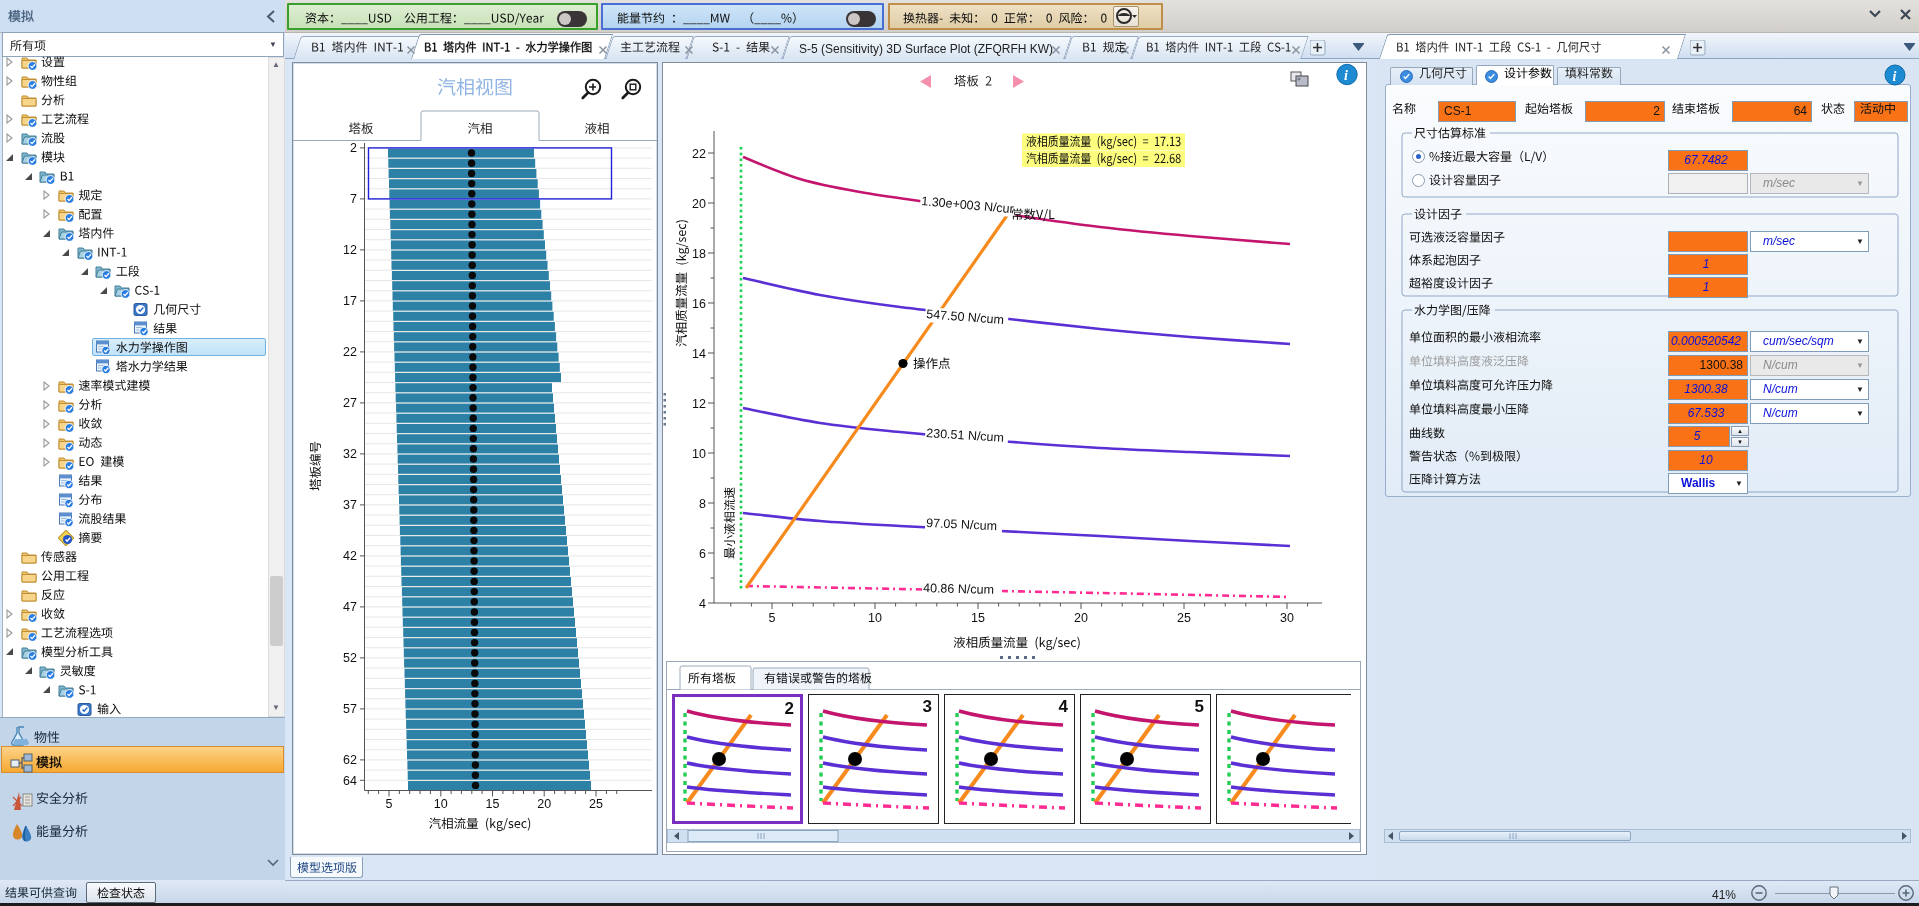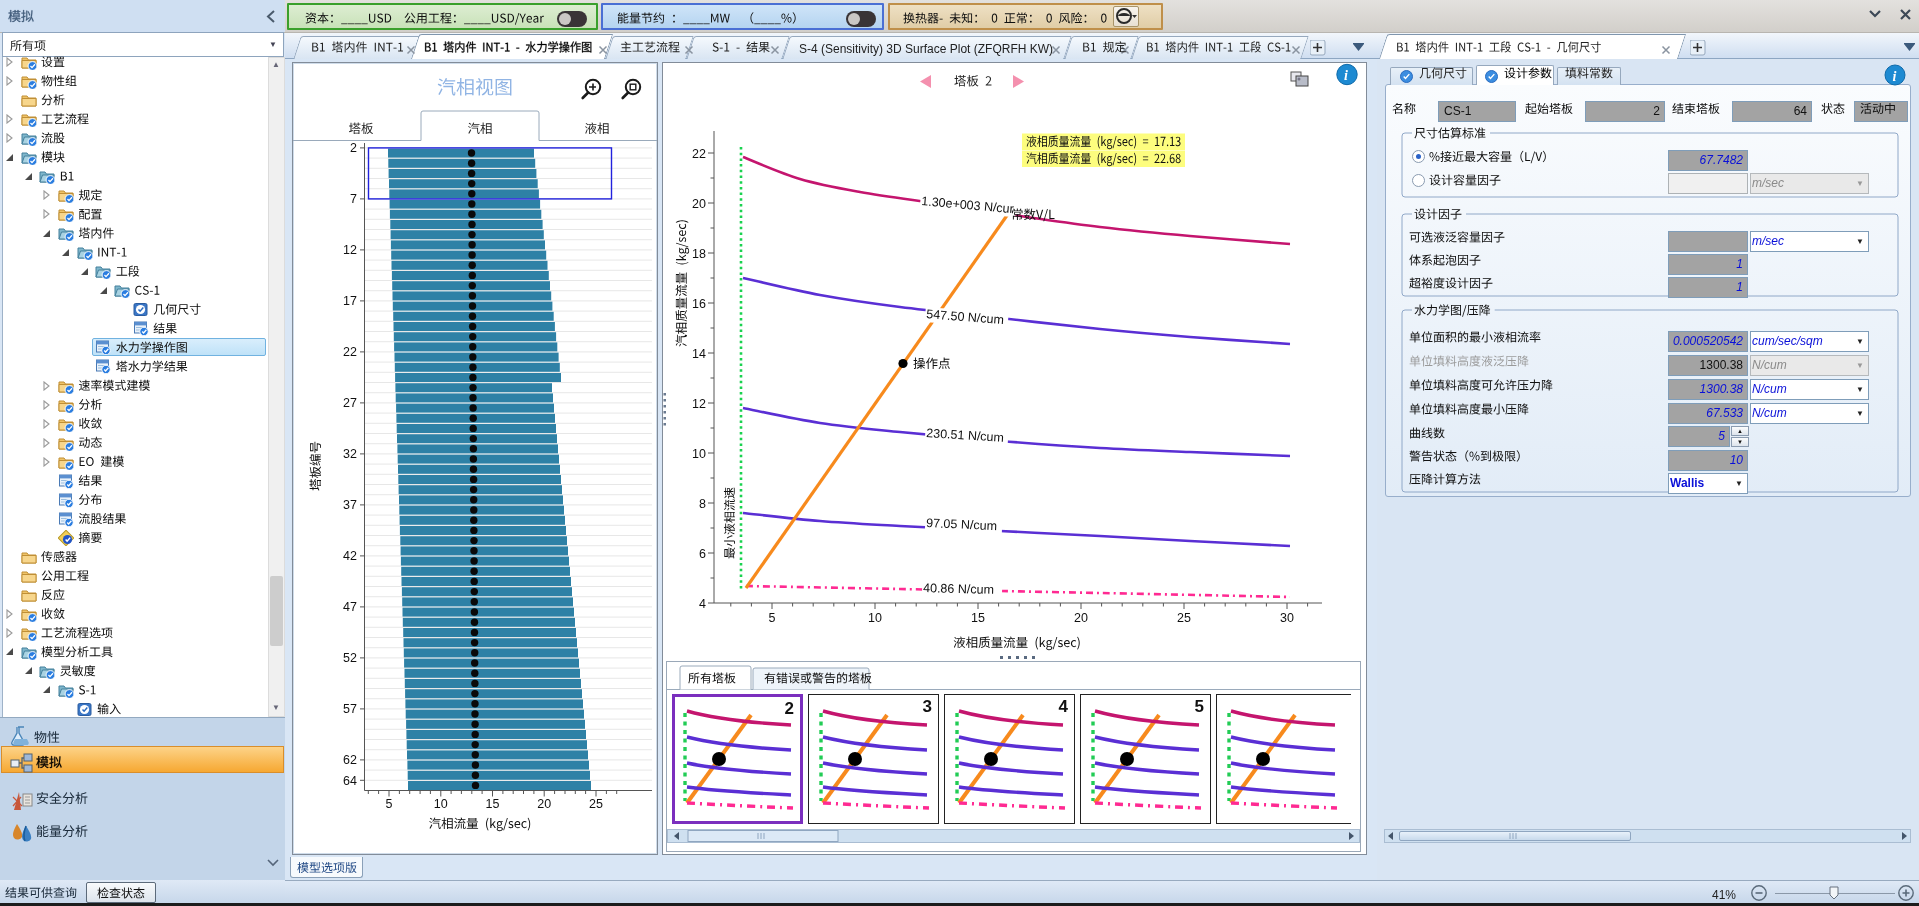--- a/index.html
+++ b/index.html
@@ -35,24 +35,24 @@
 #mpanel{position:absolute;left:662px;top:62px;width:705px;height:793px;background:#fff;border:1px solid #828c99}
 #thpanel{position:absolute;left:666px;top:661px;width:695px;height:191px;background:#fff;border:1px solid #9aa8b8}
 #modeltab{position:absolute;left:290px;top:857px;width:73px;height:21px;background:#f7fafd;border:1px solid #8aa0b8;border-top:none;border-radius:0 0 3px 3px}
 
 #rpanel{position:absolute;left:1377px;top:59px;width:542px;height:821px;background:#d9e5f3}
 #rform{position:absolute;left:1385px;top:84px;width:526px;height:413px;background:linear-gradient(#fafcfe,#e2ecf7);border:1px solid #98aecb;border-radius:3px}
 #rpanel-sb{position:absolute;left:1384px;top:829px;width:527px;height:14px;background:#cfe0f0;border:1px solid #aabdd2}
 #rpanel-sb .thumb{position:absolute;left:14px;top:1px;width:232px;height:10px;background:linear-gradient(#e8f1fa,#c8daec);border:1px solid #8fa6c0;border-radius:2px}
 .rtab{position:absolute;top:67px;height:18px;border:1px solid #96a8bd;border-bottom:none;background:linear-gradient(#e8f0f8,#d4e2f1);border-radius:2px 2px 0 0}
 .rtab.act{top:65px;height:20px;background:#fff}
-.inp{position:absolute;height:21px;background:#a3a3a3;border:1px solid #7f9db9;font-size:12px;line-height:19px}
+.inp{position:absolute;height:21px;background:#f97316;border:1px solid #7f9db9;font-size:12px;line-height:19px}
 .inp.dis{background:#f0f0f0;border-color:#adb2b5}
-.inp.val{color:#0a10d8;font-style:italic;text-align:right;padding-right:4px}
-.cmb{position:absolute;height:21px;background:#fff;border:1px solid #7f9db9;font-size:12px;line-height:19px;color:#0a10d8;font-style:italic;padding-left:1px}
+.inp.val{color:#0a10d8;font-style:italic;text-align:center;padding-right:4px}
+.cmb{position:absolute;height:21px;background:#fff;border:1px solid #7f9db9;font-size:12px;line-height:19px;color:#0a10d8;font-style:italic;padding-left:12px}
 .cmb .ar{position:absolute;right:4px;top:0px;font-size:8px;color:#222;font-style:normal;line-height:20px}
 .cmb.dis{background:#e9e9e9;color:#8a8a8a;border-color:#b5b9bc}
 .radio{position:absolute;width:13px;height:13px;border-radius:50%;border:1px solid #8a9bb0;background:#fff}
 .radio.on::after{content:"";position:absolute;left:3px;top:3px;width:5px;height:5px;border-radius:50%;background:#2a62c8}
 
 #statusbar{position:absolute;left:285px;top:880px;width:1634px;height:23px;background:linear-gradient(#dfe9f6,#c7d7ea);border-top:1px solid #98aabf}
 #blackstrip{position:absolute;left:0;top:903px;width:1919px;height:3px;background:#1c1c1c}
 .lat{position:absolute;white-space:pre}
 
 .thumb-box{position:absolute;border:1px solid #222;background:#fff}
@@ -891,21 +891,21 @@
 <div id="statusbar"></div>
 <div id="blackstrip"></div>
 <svg class="abs" style="left:1750px;top:884px" width="165" height="18">
       <circle cx="9" cy="9" r="7.2" fill="none" stroke="#5a6a7a" stroke-width="1.4"></circle>
       <path d="M5.5 9 h7" stroke="#5a6a7a" stroke-width="1.6"></path>
       <path d="M25 9.5 H145" stroke="#8a98a8" stroke-width="1.2"></path>
       <path d="M80 3 h8 v8 l-4 4 l-4 -4 z" fill="#f2f5f8" stroke="#66707e"></path>
       <circle cx="156" cy="9" r="7.2" fill="none" stroke="#5a6a7a" stroke-width="1.4"></circle>
       <path d="M152.5 9 h7 M156 5.5 v7" stroke="#5a6a7a" stroke-width="1.6"></path>
     </svg>
-<div class="lat" style="left:799px;top:42.02px;font-size:12px;color:#222;">S-4 (Sensitivity) 3D Surface Plot (ZFQRFH KW)</div>
+<div class="lat" style="left:799px;top:42.02px;font-size:12px;color:#222;">S-5 (Sensitivity) 3D Surface Plot (ZFQRFH KW)</div>
     <div class="lat" style="left:1712px;top:887.52px;font-size:12px;color:#222;">41%</div>
 <svg class="abs" style="left:0;top:0;pointer-events:none" width="1919" height="906" viewBox="0 0 1919 906">
       <defs>
         <path id="g0" d="M472 417H820V345H472ZM472 542H820V472H472ZM732 840V757H578V840H507V757H360V693H507V618H578V693H732V618H805V693H945V757H805V840ZM402 599V289H606C602 259 598 232 591 206H340V142H569C531 65 459 12 312 -20C326 -35 345 -63 352 -80C526 -38 607 34 647 140C697 30 790 -45 920 -80C930 -61 950 -33 966 -18C853 6 767 61 719 142H943V206H666C671 232 676 260 679 289H893V599ZM175 840V647H50V577H175V576C148 440 90 281 32 197C45 179 63 146 72 124C110 183 146 274 175 372V-79H247V436C274 383 305 319 318 286L366 340C349 371 273 496 247 535V577H350V647H247V840Z"></path>
         <path id="g1" d="M512 722C566 625 620 497 639 418L705 447C686 526 629 651 573 746ZM167 839V638H42V568H167V349C114 333 66 319 28 309L47 235L167 274V9C167 -5 162 -9 150 -9C138 -10 99 -10 56 -9C65 -29 75 -60 77 -78C140 -78 179 -76 203 -64C227 -52 236 -32 236 9V297L341 332L331 400L236 370V568H331V638H236V839ZM803 814C791 415 751 136 534 -19C552 -32 585 -61 595 -76C693 3 757 102 799 225C844 128 885 22 903 -48L974 -14C950 74 887 216 828 328C859 464 872 624 879 812ZM397 15V17L398 14C417 39 445 64 669 226C661 241 650 270 644 290L479 174V798H406V165C406 117 375 84 356 71C369 58 389 30 397 15Z"></path>
         <path id="g2" d="M534 739V406C534 267 523 91 404 -32C420 -42 451 -67 462 -82C591 48 611 255 611 406V429H766V-77H841V429H958V501H611V684C726 702 854 728 939 764L888 828C806 790 659 758 534 739ZM172 361V391V521H370V361ZM441 819C362 783 218 756 98 741V391C98 261 93 88 29 -34C45 -43 77 -68 90 -82C147 22 165 167 170 293H442V589H172V685C284 699 408 721 489 756Z"></path>
         <path id="g3" d="M391 840C379 797 365 753 347 710H63V640H316C252 508 160 386 40 304C54 290 78 263 88 246C151 291 207 345 255 406V-79H329V119H748V15C748 0 743 -6 726 -6C707 -7 646 -8 580 -5C590 -26 601 -57 605 -77C691 -77 746 -77 779 -66C812 -53 822 -30 822 14V524H336C359 562 379 600 397 640H939V710H427C442 747 455 785 467 822ZM329 289H748V184H329ZM329 353V456H748V353Z"></path>
         <path id="g4" d="M618 500V289C618 184 591 56 319 -19C335 -34 357 -61 366 -77C649 12 693 158 693 289V500ZM689 91C766 41 864 -31 911 -79L961 -26C913 21 813 90 736 138ZM29 184 48 106C140 137 262 179 379 219L369 284L247 247V650H363V722H46V650H172V225ZM417 624V153H490V556H816V155H891V624H655C670 655 686 692 702 728H957V796H381V728H613C603 694 591 656 578 624Z"></path>
         <path id="g5" d="M85 752C158 725 249 678 294 643L334 701C287 736 195 779 123 804ZM49 495 71 426C151 453 254 486 351 519L339 585C231 550 123 516 49 495ZM182 372V93H256V302H752V100H830V372ZM473 273C444 107 367 19 50 -20C62 -36 78 -64 83 -82C421 -34 513 73 547 273ZM516 75C641 34 807 -32 891 -76L935 -14C848 30 681 92 557 130ZM484 836C458 766 407 682 325 621C342 612 366 590 378 574C421 609 455 648 484 689H602C571 584 505 492 326 444C340 432 359 407 366 390C504 431 584 497 632 578C695 493 792 428 904 397C914 416 934 442 949 456C825 483 716 550 661 636C667 653 673 671 678 689H827C812 656 795 623 781 600L846 581C871 620 901 681 927 736L872 751L860 747H519C534 773 546 800 556 826Z"></path>
         <path id="g6" d="M460 839V629H65V553H367C294 383 170 221 37 140C55 125 80 98 92 79C237 178 366 357 444 553H460V183H226V107H460V-80H539V107H772V183H539V553H553C629 357 758 177 906 81C920 102 946 131 965 146C826 226 700 384 628 553H937V629H539V839Z"></path>

